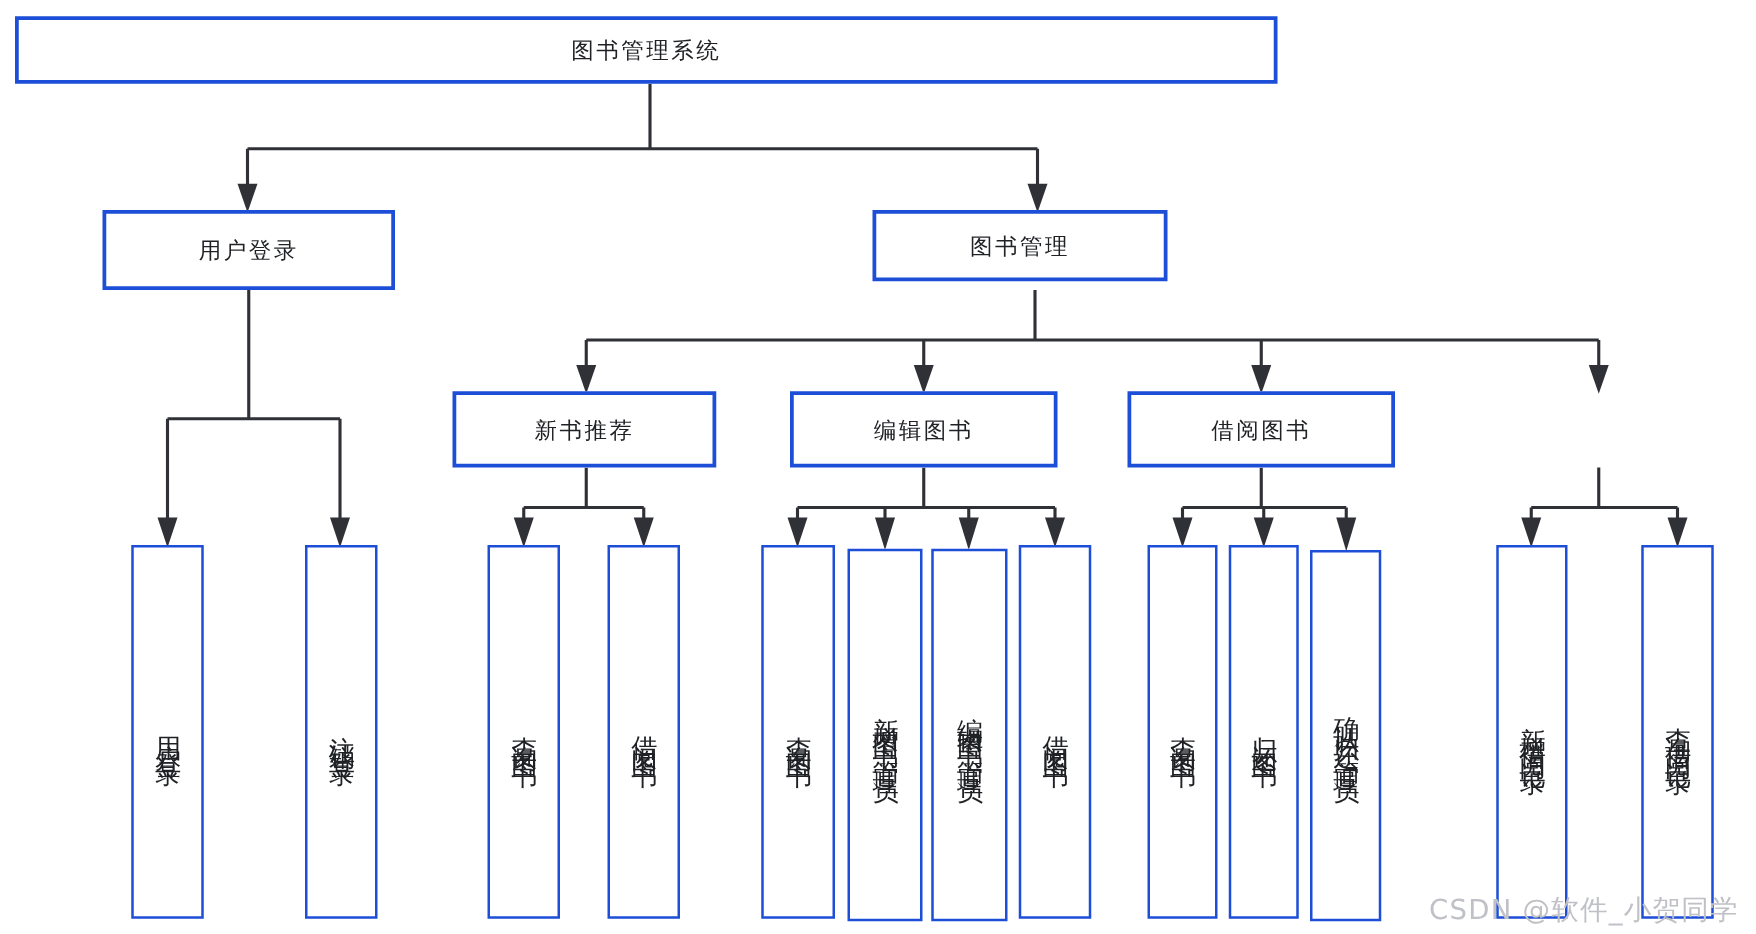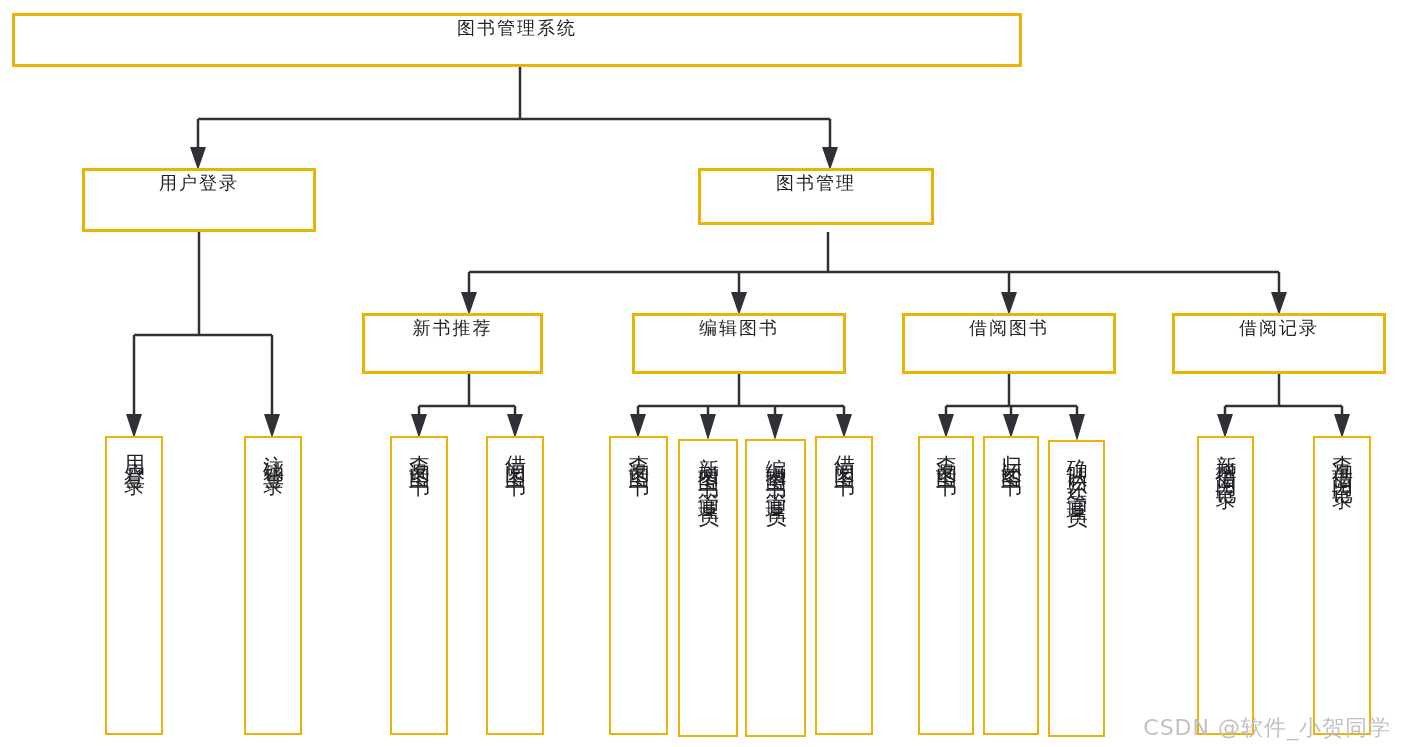--- a/index.html
+++ b/index.html
@@ -13,23 +13,24 @@
   }
   .connectors {
     position: absolute;
     left: 0; top: 0;
     width: 1405px; height: 747px;
     pointer-events: none;
   }
   .box {
     position: absolute;
     box-sizing: border-box;
-    border: 3px solid #eab308;
+    border: 3px solid #1d4ed8;
     background: #ffffff;
     display: flex;
+    align-items: center;
     justify-content: center;
     color: #1f2125;
   }
   .hlabel {
     font-size: 18px;
     letter-spacing: 2px;
     white-space: nowrap;
   }
   .root .hlabel { font-size: 18px; }
   .leaf { border-width: 2.5px; }
@@ -134,32 +135,29 @@
     <span class="hlabel">图书管理系统</span>
   </div>
 
   <div class="box" style="left:82px; top:168px; width:234px; height:64px;">
     <span class="hlabel">用户登录</span>
   </div>
   <div class="box" style="left:698px; top:168px; width:236px; height:57px;">
     <span class="hlabel">图书管理</span>
   </div>
 
-  <div class="box" style="left:362px; top:313px; width:181px; height:61px;">
+  <div class="box" style="left:362px; top:313px; width:211px; height:61px;">
     <span class="hlabel">新书推荐</span>
   </div>
   <div class="box" style="left:632px; top:313px; width:214px; height:61px;">
     <span class="hlabel">编辑图书</span>
   </div>
   <div class="box" style="left:902px; top:313px; width:214px; height:61px;">
     <span class="hlabel">借阅图书</span>
   </div>
-  <div class="box" style="left:1172px; top:313px; width:214px; height:61px;">
-    <span class="hlabel">借阅记录</span>
-  </div>
 
   <div class="box leaf" style="left:105px; top:436px; width:58px; height:299px;">
     <span class="vtext">用户登录</span>
   </div>
   <div class="box leaf" style="left:244px; top:436px; width:58px; height:299px;">
     <span class="vtext">注销登录</span>
   </div>
 
   <div class="box leaf" style="left:390px; top:436px; width:58px; height:299px;">
     <span class="vtext">查询图书</span>

